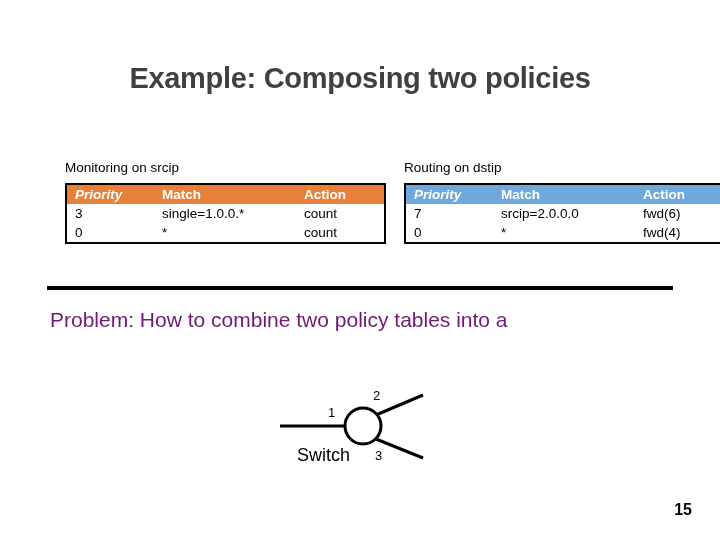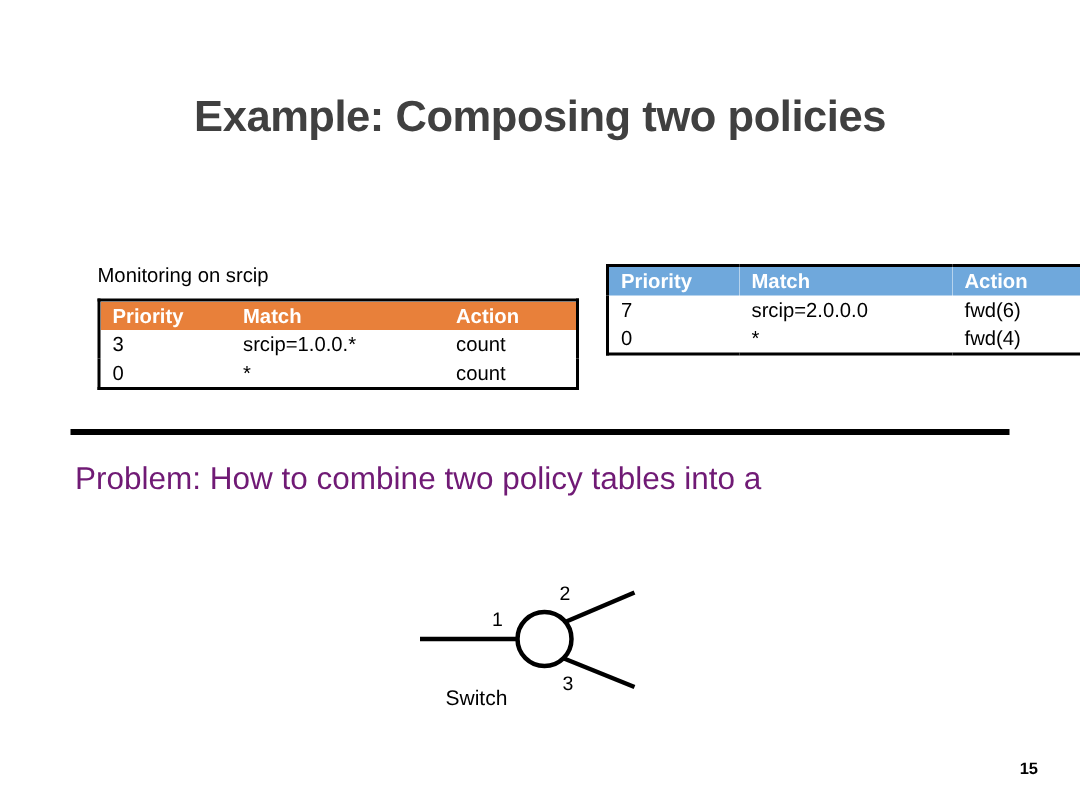--- a/index.html
+++ b/index.html
@@ -26,21 +26,21 @@
     font-size: 29px;
     font-weight: bold;
     letter-spacing: -0.3px;
     color: #404040;
     white-space: nowrap;
   }
 
   
   .policy-block {
     position: absolute;
-    top: 176px;
+    top: 160px;
     padding-left: 16px;
   }
   .policy-block.left  { left: 49px;  width: 293px; }
   .policy-block.right { left: 388px; width: 292px; }
 
   .policy-caption {
     font-size: 13.5px;
     color: #000000;
     margin-bottom: 7px;
     line-height: 16px;
@@ -68,21 +68,21 @@
     color: #ffffff;
     font-weight: bold;
   }
   table.policy-table td {
     color: #000000;
     font-weight: normal;
   }
   .th-orange { background: #E8803A; }
   .th-blue   { background: #6FA8DC; }
 
-  .col-priority { width: 79px; }
+  .col-priority { width: 79px; font-style: italic; }
   .col-match    { width: 134px; }
   .col-action   { width: 80px; margin-left: 20px; }
 
   
   .divider {
     position: absolute;
     left: 47px;
     top: 286px;
     width: 626px;
     height: 4px;
@@ -114,28 +114,28 @@
   .diagram-label {
     position: absolute;
     font-size: 13px;
     line-height: 15px;
     color: #000000;
     white-space: nowrap;
   }
   .label-port1  { left: 48px;  top: 23px; }
   .label-port2  { left: 93px;  top: 6px;  }
   .label-port3  { left: 95px;  top: 66px; }
-  .label-switch { left: 17px;  top: 76px; font-size: 14px; }
+  .label-switch { left: 17px;  top: 66px; font-size: 18px; }
 
   
   .page-number {
     position: absolute;
     right: 28px;
     bottom: 21px;
-    font-size: 11px;
+    font-size: 16px;
     color: #000000;
     font-weight: bold;
   }
 </style>
 </head>
 <body>
 
 <div class="slide-title">Example: Composing two policies</div>
 
 <div class="policy-block left">
@@ -144,33 +144,34 @@
     <thead>
       <tr>
         <th class="th-orange col-priority">Priority</th>
         <th class="th-orange col-match">Match</th>
         <th class="th-orange col-action">Action</th>
       </tr>
     </thead>
     <tbody>
       <tr>
         <td>3</td>
-        <td>srcip=1.0.0.*</td>
+        <td>single=1.0.0.*</td>
         <td>count</td>
       </tr>
       <tr>
         <td>0</td>
         <td>*</td>
         <td>count</td>
       </tr>
     </tbody>
   </table>
 </div>
 
 <div class="policy-block right">
+  <div class="policy-caption">Routing on dstip</div>
   <table class="policy-table">
     <thead>
       <tr>
         <th class="th-blue col-priority">Priority</th>
         <th class="th-blue col-match">Match</th>
         <th class="th-blue col-action">Action</th>
       </tr>
     </thead>
     <tbody>
       <tr>

